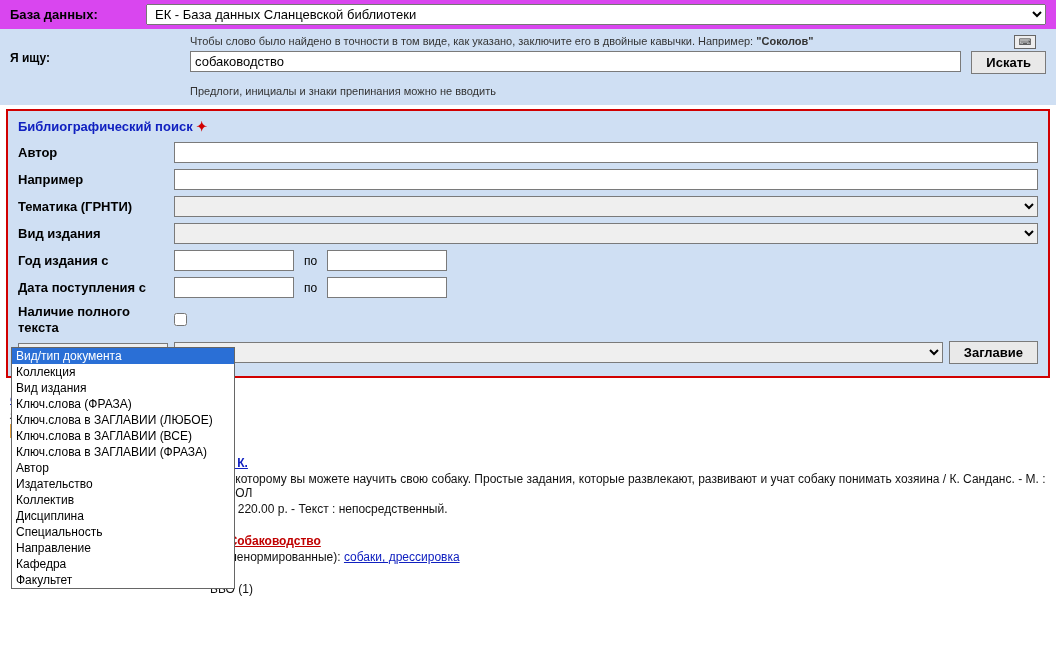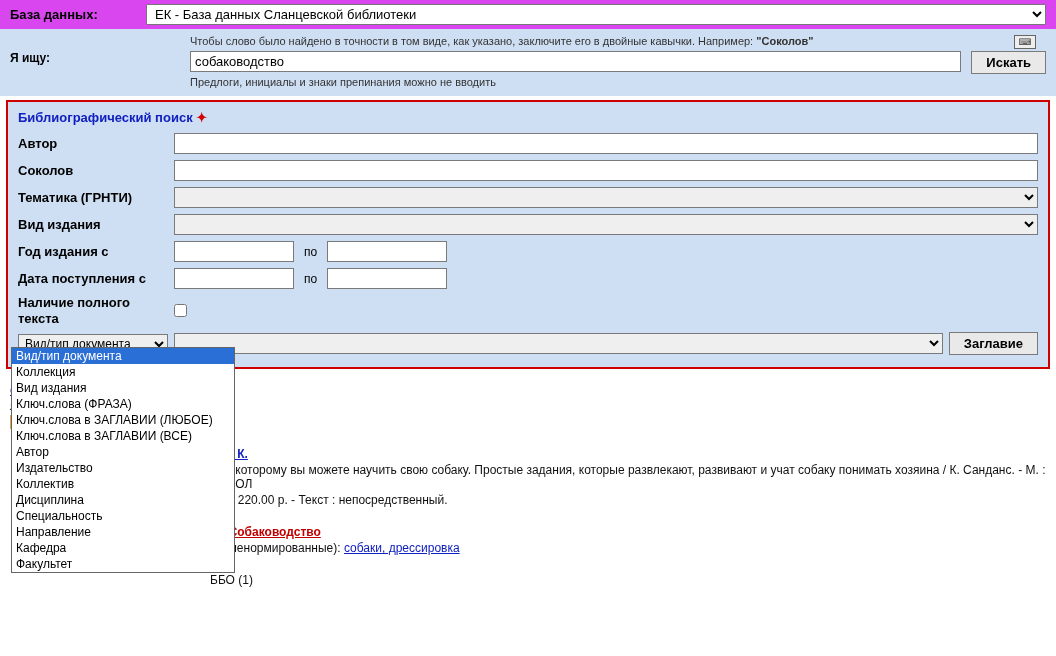--- a/index.html
+++ b/index.html
@@ -9,21 +9,21 @@
   .top-bar select { flex: 1; font-size: 13px; padding: 1px 4px; }
   
   .search-section { background: #cfdff3; padding: 6px 10px 8px 10px; position: relative; }
   .hint-row { text-align: left; padding-left: 180px; font-size: 11px; color: #333; margin-bottom: 4px; position: relative; }
   .kbd-icon { position: absolute; right: 10px; top: 0; width: 22px; height: 14px; border: 1px solid #666; background: #eee; display: inline-block; font-size: 9px; text-align: center; line-height: 12px; }
   .kbd-icon::before { content:""; }
   .search-row { display: flex; align-items: flex-start; gap: 10px; }
   .search-label { font-weight: bold; width: 170px; }
   .search-input { flex: 1; font-size: 13px; padding: 2px 4px; border: 1px solid #7a7a7a; }
   .search-btn { padding: 3px 14px; font-size: 13px; border: 1px solid #7a7a7a; background: #e9e9e9; font-weight: bold; }
-  .hint2 { padding-left: 180px; font-size: 11px; color: #333; margin-top: 2px; }
+  .hint2 { padding-left: 180px; font-size: 11px; color: #333; margin-top: 11px; }
   
   .biblio-box { margin: 4px 6px 6px 6px; border: 2px solid #d10000; background: #cfdff3; padding: 8px 10px 12px 10px; position: relative; }
   .biblio-title { color: #1020c0; font-weight: bold; font-size: 13px; margin-bottom: 8px; }
   .biblio-title .up-arrow { color: #d10000; font-weight: bold; }
   
   .field-row { display: flex; align-items: center; margin-bottom: 6px; gap: 6px; }
   .field-label { width: 150px; font-weight: bold; font-size: 13px; }
   .field-input { flex: 1; padding: 2px 4px; border: 1px solid #7a7a7a; font-size: 13px; }
   .field-select { flex: 1; padding: 1px 2px; border: 1px solid #7a7a7a; font-size: 13px; }
   .small-input { width: 120px; padding: 2px 4px; border: 1px solid #7a7a7a; }
@@ -75,21 +75,21 @@
   <div class="biblio-title">
     <span>Библиографический поиск</span>
     <span class="up-arrow">✦</span>
   </div>
 
   <div class="field-row">
     <span class="field-label">Автор</span>
     <input class="field-input" type="text" style="">
   </div>
   <div class="field-row">
-    <span class="field-label">Соколов</span>
+    <span class="field-label">Например</span>
     <input class="field-input" type="text" style="">
   </div>
   <div class="field-row">
     <span class="field-label">Тематика (ГРНТИ)</span>
     <select class="field-select"><option></option></select>
   </div>
   <div class="field-row">
     <span class="field-label">Вид издания</span>
     <select class="field-select"><option></option></select>
   </div>
@@ -118,20 +118,21 @@
   </div>
 </div>
 
 <div class="dropdown-open" id="dropdown-list">
     <div class="opt selected">Вид/тип документа</div>
     <div class="opt">Коллекция</div>
     <div class="opt">Вид издания</div>
     <div class="opt">Ключ.слова (ФРАЗА)</div>
     <div class="opt">Ключ.слова в ЗАГЛАВИИ (ЛЮБОЕ)</div>
     <div class="opt">Ключ.слова в ЗАГЛАВИИ (ВСЕ)</div>
+    <div class="opt">Ключ.слова в ЗАГЛАВИИ (ФРАЗА)</div>
     <div class="opt">Автор</div>
     <div class="opt">Издательство</div>
     <div class="opt">Коллектив</div>
     <div class="opt">Дисциплина</div>
     <div class="opt">Специальность</div>
     <div class="opt">Направление</div>
     <div class="opt">Кафедра</div>
     <div class="opt">Факультет</div>
   </div>
 

